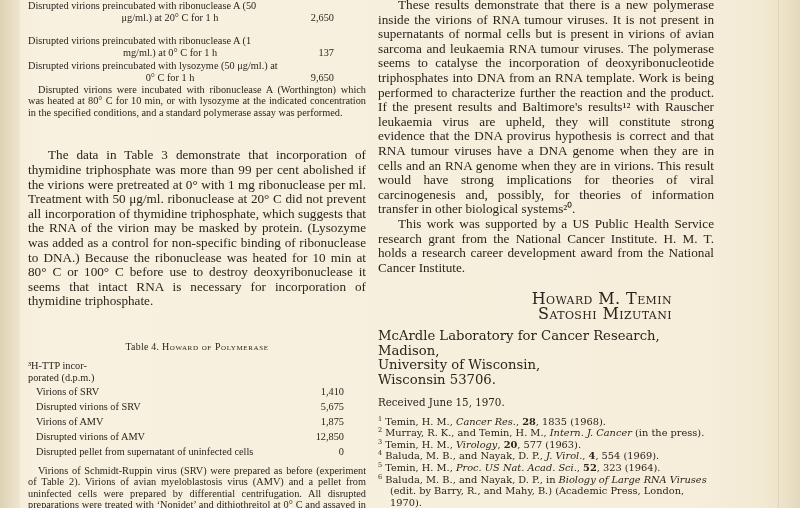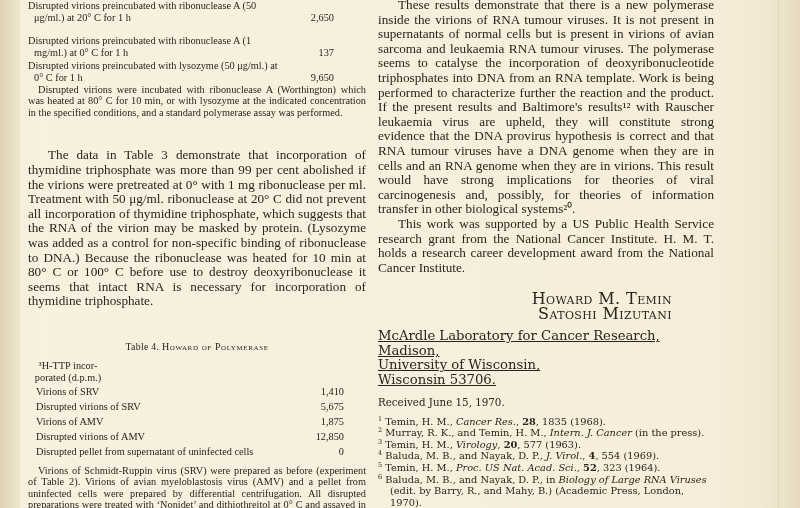--- a/index.html
+++ b/index.html
@@ -26,39 +26,39 @@
   .col-right { left: 378px; top: 0; width: 336px; }
 
   .small { font-family: "Liberation Serif", serif; font-size: 10.3px; line-height: 11.6px; }
   .body-text { font-family: "Liberation Serif", serif; font-size: 13.2px; line-height: 14.6px; text-align: justify; }
   .indent { text-indent: 20px; }
   p { margin: 0; }
 
   
   .t3-row { position: relative; padding-right: 60px; }
   .t3-row .val { position: absolute; right: 32px; bottom: 0; }
-  .t3-row .hang { padding-left: 6px; }
+  .t3-row .hang { padding-left: 6px; text-align: center; }
   .t3-note { text-indent: 10px; text-align: justify; }
 
   .spacer { height: 28px; }
 
   
   .t4-title { text-align: center; font-size: 9.8px; letter-spacing: 0.3px; margin-top: 32px; }
   .t4-title .caps { font-variant: small-caps; font-size: 10px; letter-spacing: 0.6px; }
   .t4-head { display: flex; margin-top: 8px; align-items: center; }
   .t4-head .h-src { width: 245px; text-align: center; }
-  .t4-head .h-val { width: 80px; text-align: center; }
+  .t4-head .h-val { width: 80px; text-align: left; }
   .t4-row { display: flex; height: 14px; line-height: 14px; margin-top: 1px; }
   .t4-row .src { width: 250px; padding-left: 8px; box-sizing: border-box; }
   .t4-row .val { width: 66px; text-align: right; }
   .t4-note { margin-top: 6px; text-indent: 10px; text-align: justify; }
 
   
   .sig { text-align: right; font-variant: small-caps; font-size: 16px; line-height: 15px; letter-spacing: 0.4px; margin-top: 16px; padding-right: 42px; }
-  .address { margin-top: 8px; font-size: 13.2px; line-height: 14.6px; text-decoration: underline; }
+  .address { margin-top: 8px; font-size: 13.2px; line-height: 14.6px; }
   .received { margin-top: 8px; font-size: 10.3px; }
   .refs { margin-top: 8px; }
   .ref { font-size: 9.8px; line-height: 11.6px; padding-left: 12px; text-indent: -12px; }
   .ref sup, .sup { font-size: 6.5px; vertical-align: super; line-height: 0; }
   .ref i { font-style: italic; }
   .ref b { font-weight: bold; }
 </style>
 </head>
 <body>
 

